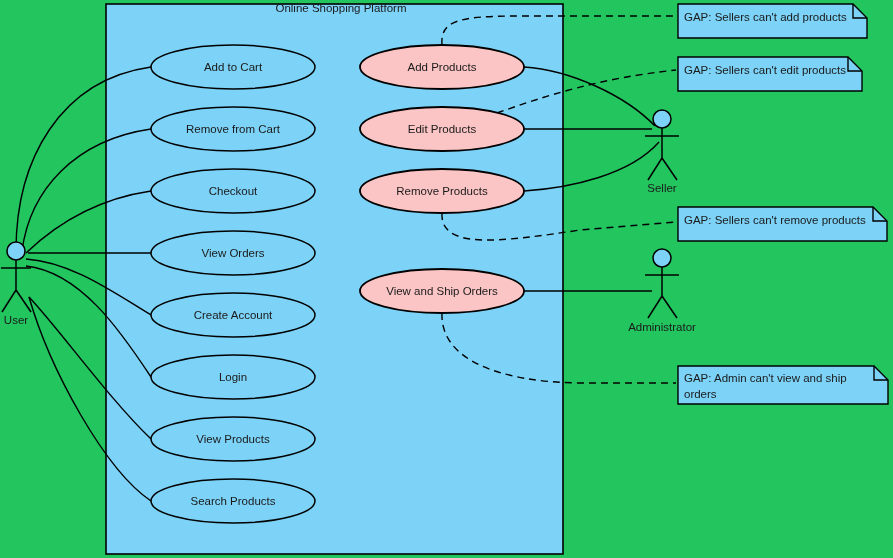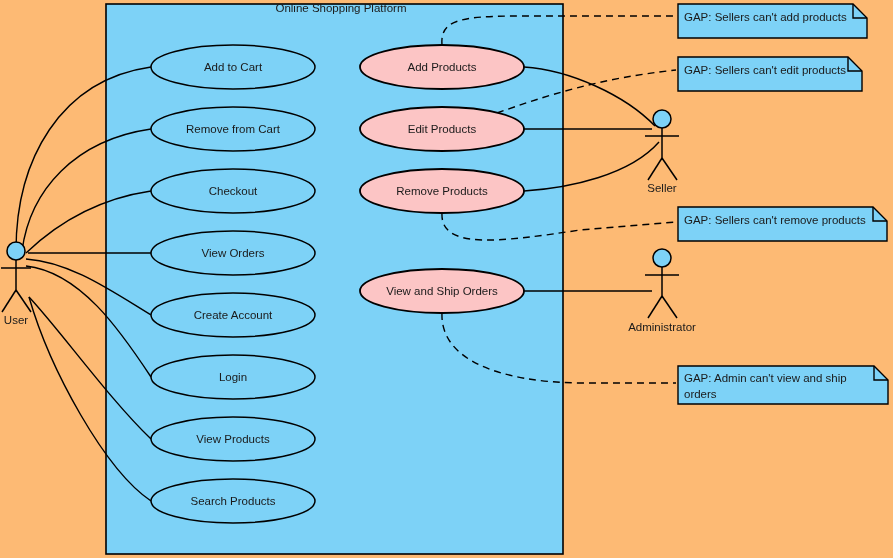--- a/index.html
+++ b/index.html
@@ -10,21 +10,21 @@
   body {
     width: 893px;
     height: 558px;
     font-family: "Liberation Sans", sans-serif;
     overflow: hidden;
   }
   #canvas {
     position: relative;
     width: 893px;
     height: 558px;
-    background: #fdba74;
+    background: #22c55e;
   }
   svg.layer {
     position: absolute;
     left: 0;
     top: 0;
     width: 893px;
     height: 558px;
   }
   .uc-label, .note-text, .actor-label, .boundary-title {
     font-family: "Liberation Sans", sans-serif;

